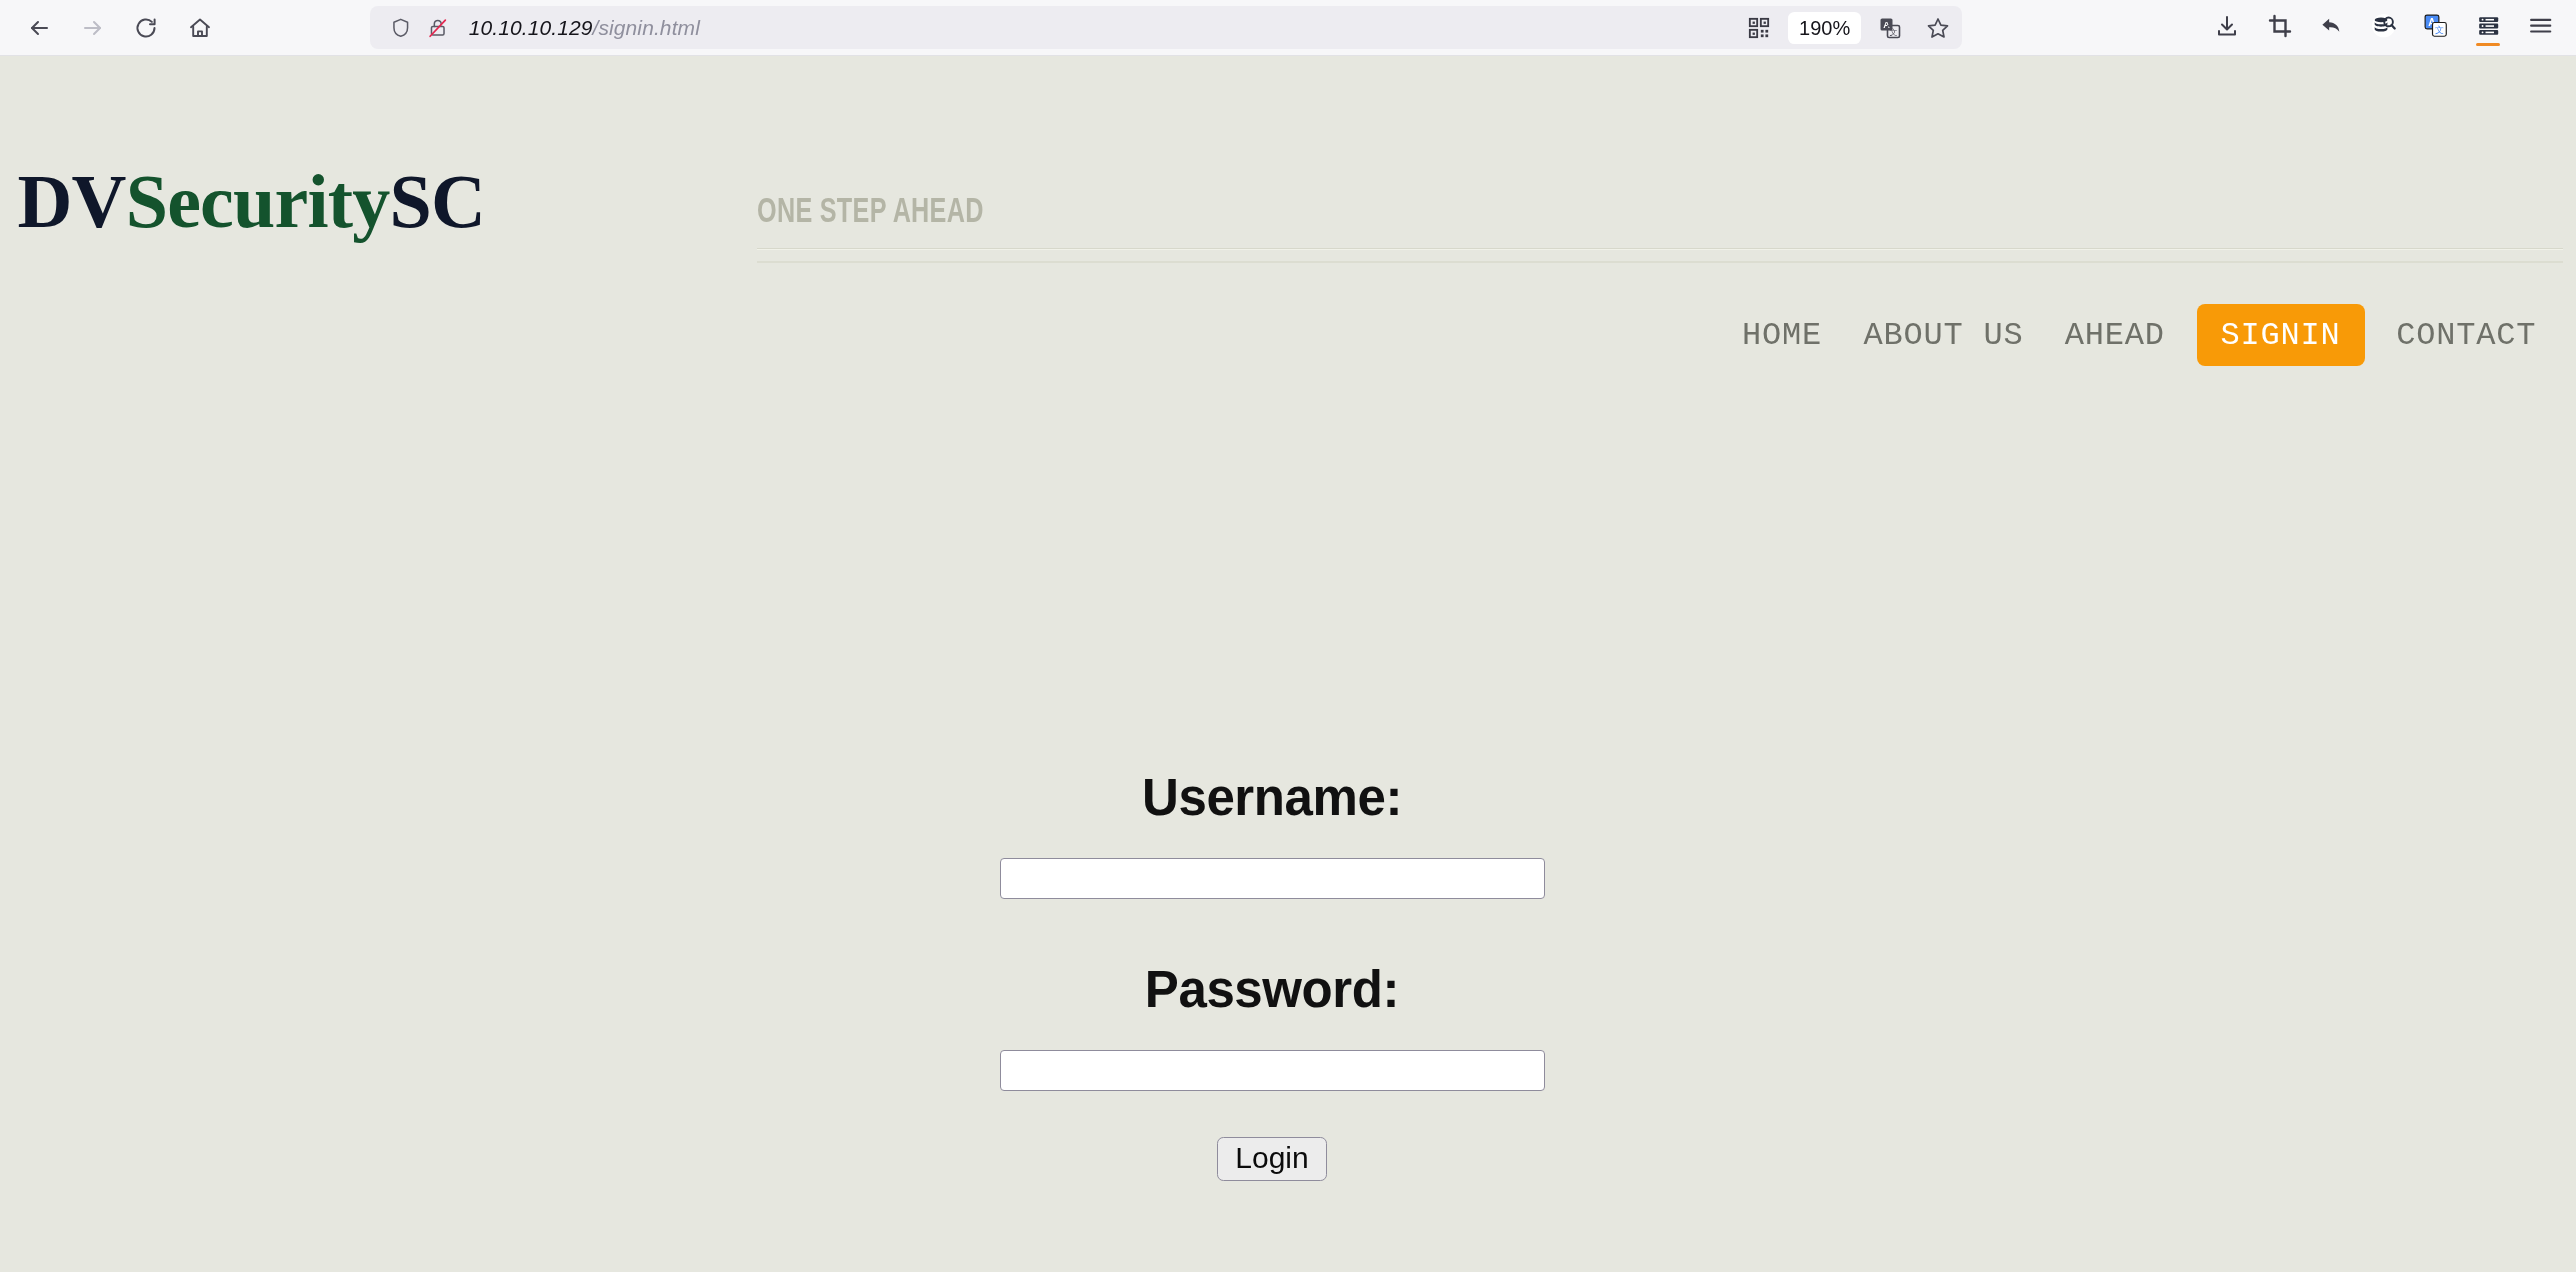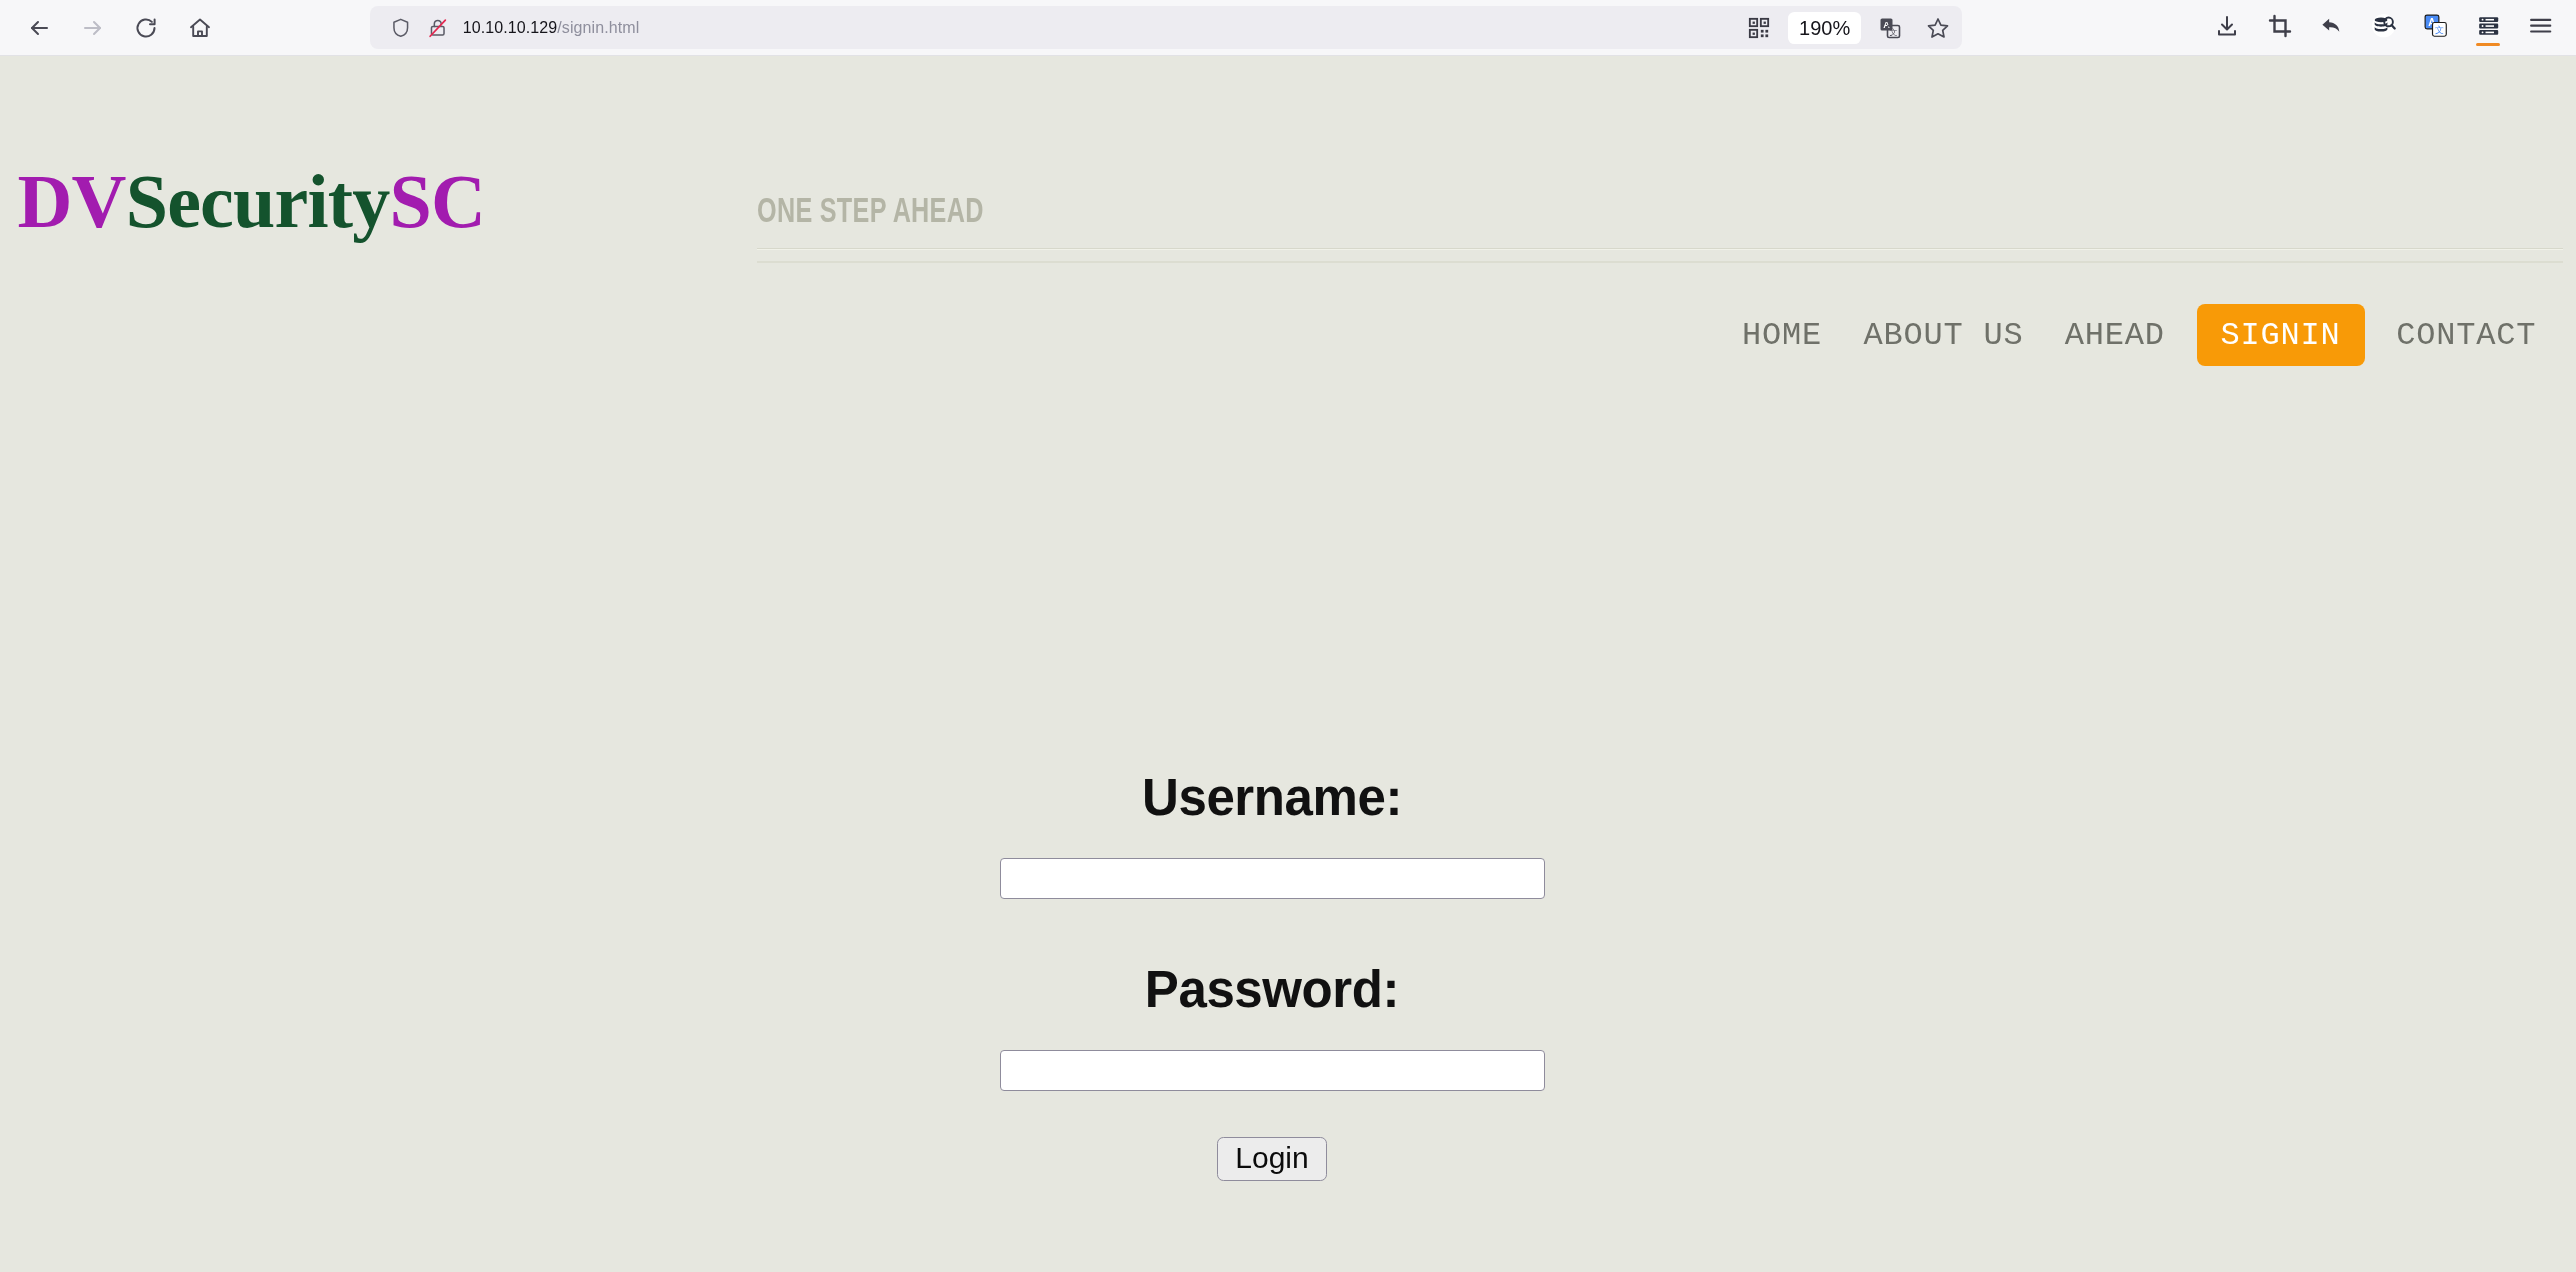--- a/index.html
+++ b/index.html
@@ -66,26 +66,27 @@
   .urlbar .ub-icon {
     width: 37px;
     height: 37px;
     display: flex;
     align-items: center;
     justify-content: center;
     flex: none;
   }
 
   .url-text {
-    font-size: 16px;
+    font-size: 21px;
     color: #15141a;
     letter-spacing: 0.1px;
-    margin-left: 6px;
+    margin-left: 12px;
     white-space: nowrap;
     font-family: "Liberation Sans", sans-serif;
+    font-style: italic;
   }
   .url-text .path { color: #8f8f9d; }
 
   
   .urlbar-right {
     position: absolute;
     right: 4.8px;
     top: 3.2px;
     height: 37px;
     display: flex;
@@ -165,21 +166,21 @@
     position: absolute;
     left: 17.5px;
     top: 107px;
     font-family: "Liberation Serif", serif;
     font-size: 76px;
     font-weight: bold;
     line-height: 1;
     white-space: nowrap;
     letter-spacing: -0.8px;
   }
-  .logo .gold { color: #a21caf; }
+  .logo .gold { color: #0f172a; }
   .logo .dark { color: #14532d; }
 
   .tagline {
     position: absolute;
     left: 757px;
     top: 134px;
     font-family: "Liberation Sans", sans-serif;
     font-size: 35px;
     font-weight: bold;
     color: #b4b5a6;

